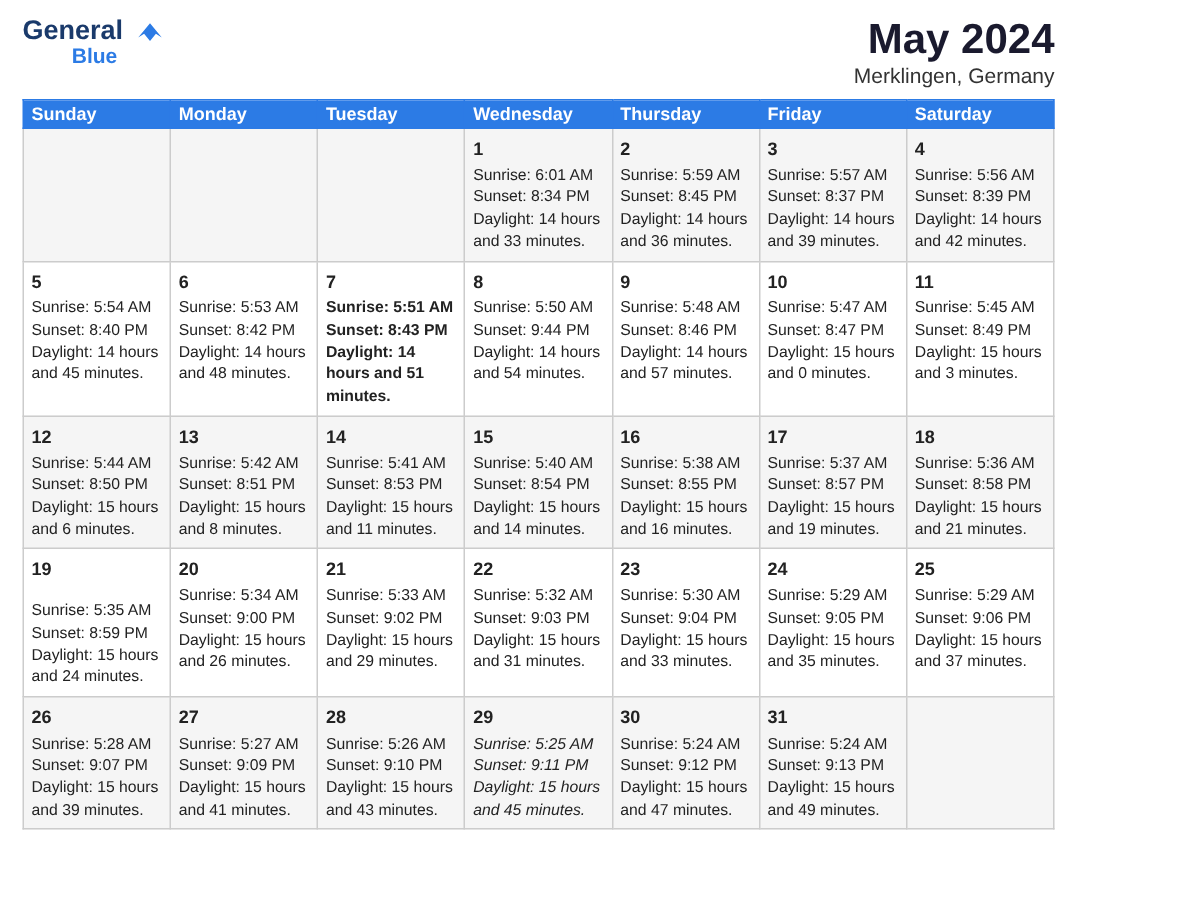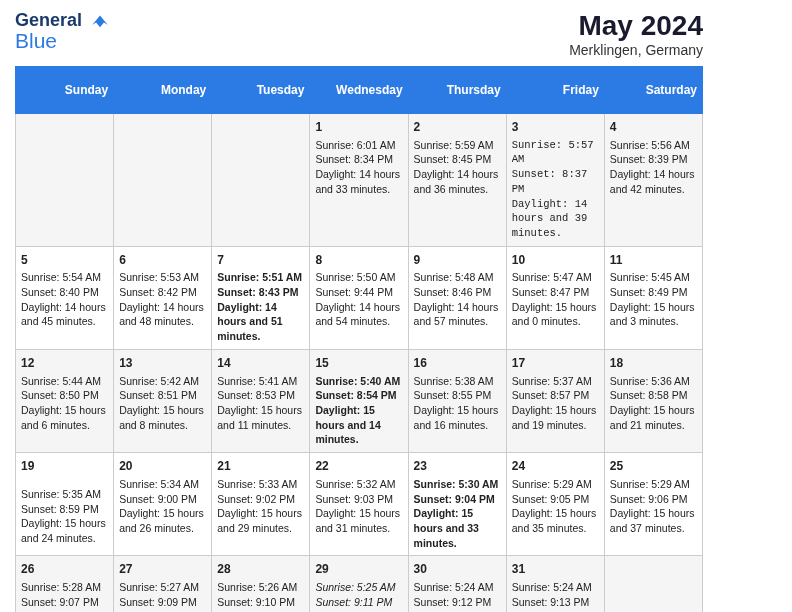--- a/index.html
+++ b/index.html
@@ -41,22 +41,22 @@
       color: #333;
     }
     table {
       width: 100%;
       border-collapse: collapse;
       font-size: 11px;
     }
     thead tr th {
       background-color: #2c7be5;
       color: #fff;
-      padding: 16px 5px;
-      text-align: right;
+      padding: 2px 5px;
+      text-align: left;
       font-size: 12px;
       font-weight: bold;
       border: 1px solid #2c7be5;
     }
     tbody tr td {
       vertical-align: top;
       padding: 5px 5px;
       border: 1px solid #ccc;
       width: calc(100% / 7);
       min-height: 70px;
@@ -92,21 +92,21 @@
     <div class="logo">
       <div>
         <div style="display:flex;align-items:center;">
           <div style="font-size:18px;font-weight:bold;color:#1a3a6b;line-height:1.15;">
             <span style="color:#1a3a6b;">General</span>
             <svg class="logo-icon" viewBox="0 0 28 20" style="vertical-align:middle;display:inline-block;width:22px;height:16px;margin-left:2px;">
               <polygon points="4,15 14,3 24,15 19,12 14,18 9,12" fill="#2c7be5"></polygon>
             </svg>
           </div>
         </div>
-        <div style="font-size:21px;font-weight:normal;color:#2c7be5;margin-top:-2px;">Blue</div>
+        <div style="font-size:14px;font-weight:bold;color:#2c7be5;margin-top:-2px;text-align:center;">Blue</div>
       </div>
     </div>
     <div class="title-block">
       <div class="main-title">May 2024</div>
       <div class="subtitle">Merklingen, Germany</div>
     </div>
   </div>
 
   <table>
     <thead>
@@ -132,21 +132,21 @@
 Daylight: 14 hours and 33 minutes.</div>
           </td>
           <td>
             <span class="day-num">2</span>
             <div class="day-info" style="white-space: pre-line;">Sunrise: 5:59 AM
 Sunset: 8:45 PM
 Daylight: 14 hours and 36 minutes.</div>
           </td>
           <td>
             <span class="day-num">3</span>
-            <div class="day-info" style="white-space: pre-line; font-family: Liberation Mono, monospace;">Sunrise: 5:57 AM
+            <div class="day-info" style="white-space: pre-line;">Sunrise: 5:57 AM
 Sunset: 8:37 PM
 Daylight: 14 hours and 39 minutes.</div>
           </td>
           <td>
             <span class="day-num">4</span>
             <div class="day-info" style="white-space: pre-line;">Sunrise: 5:56 AM
 Sunset: 8:39 PM
 Daylight: 14 hours and 42 minutes.</div>
           </td>
         </tr>
@@ -208,21 +208,21 @@
 Daylight: 15 hours and 8 minutes.</div>
           </td>
           <td>
             <span class="day-num">14</span>
             <div class="day-info" style="white-space: pre-line;">Sunrise: 5:41 AM
 Sunset: 8:53 PM
 Daylight: 15 hours and 11 minutes.</div>
           </td>
           <td>
             <span class="day-num">15</span>
-            <div class="day-info" style="white-space: pre-line; font-weight: bold;">Sunrise: 5:40 AM
+            <div class="day-info" style="white-space: pre-line;">Sunrise: 5:40 AM
 Sunset: 8:54 PM
 Daylight: 15 hours and 14 minutes.</div>
           </td>
           <td>
             <span class="day-num">16</span>
             <div class="day-info" style="white-space: pre-line;">Sunrise: 5:38 AM
 Sunset: 8:55 PM
 Daylight: 15 hours and 16 minutes.</div>
           </td>
           <td>
@@ -258,21 +258,21 @@
 Daylight: 15 hours and 29 minutes.</div>
           </td>
           <td>
             <span class="day-num">22</span>
             <div class="day-info" style="white-space: pre-line;">Sunrise: 5:32 AM
 Sunset: 9:03 PM
 Daylight: 15 hours and 31 minutes.</div>
           </td>
           <td>
             <span class="day-num">23</span>
-            <div class="day-info" style="white-space: pre-line; font-weight: bold;">Sunrise: 5:30 AM
+            <div class="day-info" style="white-space: pre-line;">Sunrise: 5:30 AM
 Sunset: 9:04 PM
 Daylight: 15 hours and 33 minutes.</div>
           </td>
           <td>
             <span class="day-num">24</span>
             <div class="day-info" style="white-space: pre-line;">Sunrise: 5:29 AM
 Sunset: 9:05 PM
 Daylight: 15 hours and 35 minutes.</div>
           </td>
           <td>

